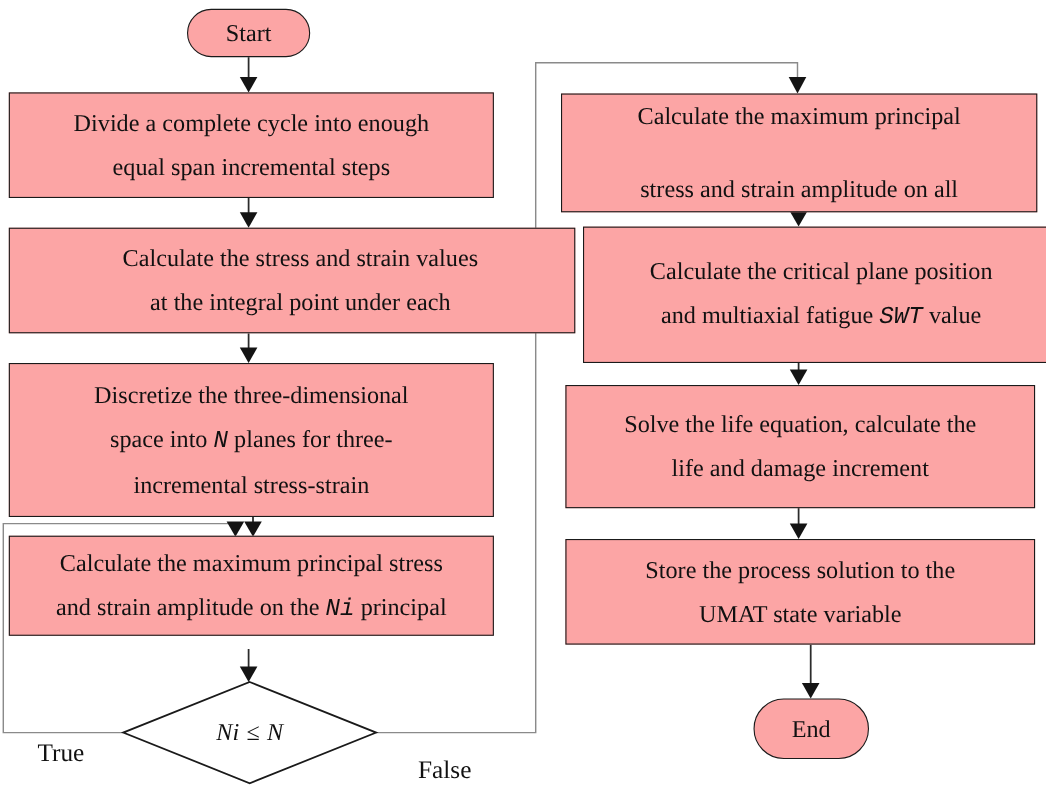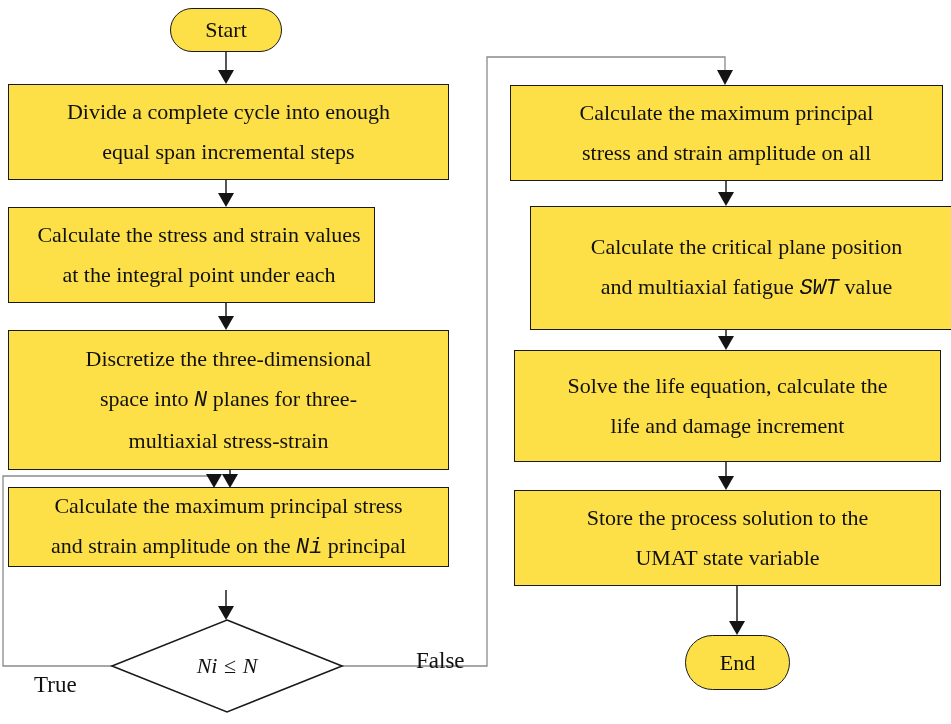--- a/index.html
+++ b/index.html
@@ -27,21 +27,21 @@
     left:0;top:0;
     width:951px;height:724px;
   }
   .thin{fill:none;stroke:var(--line);stroke-width:1.3;}
   .stem{stroke:var(--stem);stroke-width:1.6;}
   .head{fill:var(--arrow);stroke:none;}
   .diamond-shape{fill:#ffffff;stroke:var(--border);stroke-width:1.6;}
   .node{
     position:absolute;
     box-sizing:border-box;
-    background:#fde047;
+    background:#fca5a5;
     border:1.6px solid var(--border);
     color:var(--text);
     display:flex;
     flex-direction:column;
     align-items:center;
     justify-content:center;
     text-align:center;
     font-size:22px;
   }
   .stadium{border-radius:30px;}
@@ -100,46 +100,46 @@
 
   <div class="node stadium" style="left:170px;top:8px;width:112px;height:44px;">
     <div class="line">Start</div>
   </div>
 
   <div class="node" style="left:8px;top:84px;width:441px;height:96px;">
     <div class="line">Divide a complete cycle into enough</div>
     <div class="line">equal span incremental steps</div>
   </div>
 
-  <div class="node" style="left:8px;top:207px;width:367px;height:96px;padding-left:15px;">
+  <div class="node" style="left:8px;top:207px;width:515px;height:96px;padding-left:15px;">
     <div class="line">Calculate the stress and strain values</div>
     <div class="line">at the integral point under each</div>
   </div>
 
   <div class="node" style="left:8px;top:330px;width:441px;height:140px;">
     <div class="line">Discretize the three-dimensional</div>
     <div class="line"><span>space into</span><span class="var">N</span><span>planes for three-</span></div>
-    <div class="line">multiaxial stress-strain</div>
+    <div class="line">incremental stress-strain</div>
   </div>
 
-  <div class="node" style="left:8px;top:487px;width:441px;height:80px;">
+  <div class="node" style="left:8px;top:487px;width:441px;height:91px;">
     <div class="line">Calculate the maximum principal stress</div>
     <div class="line"><span>and strain amplitude on the</span><span class="var">Ni</span><span>principal</span></div>
   </div>
 
   <div class="diamond-label">
     <span>Ni</span>
       <span class="op">≤</span>
       <span>N</span>
   </div>
 
   <div class="side-label" style="left:34px;top:672px;">True</div>
-  <div class="side-label" style="left:380px;top:648px;margin-left:36px;">False</div>
+  <div class="side-label" style="left:380px;top:687px;">False</div>
 
-  <div class="node" style="left:510px;top:85px;width:433px;height:96px;">
+  <div class="node" style="left:510px;top:85px;width:433px;height:108px;justify-content:space-between;">
     <div class="line">Calculate the maximum principal</div>
     <div class="line">stress and strain amplitude on all</div>
   </div>
 
   <div class="node" style="left:510px;top:206px;width:433px;height:124px;margin-left:20px;">
     <div class="line">Calculate the critical plane position</div>
     <div class="line"><span>and multiaxial fatigue</span><span class="var">SWT</span><span>value</span></div>
   </div>
 
   <div class="node" style="left:514px;top:350px;width:427px;height:112px;">

